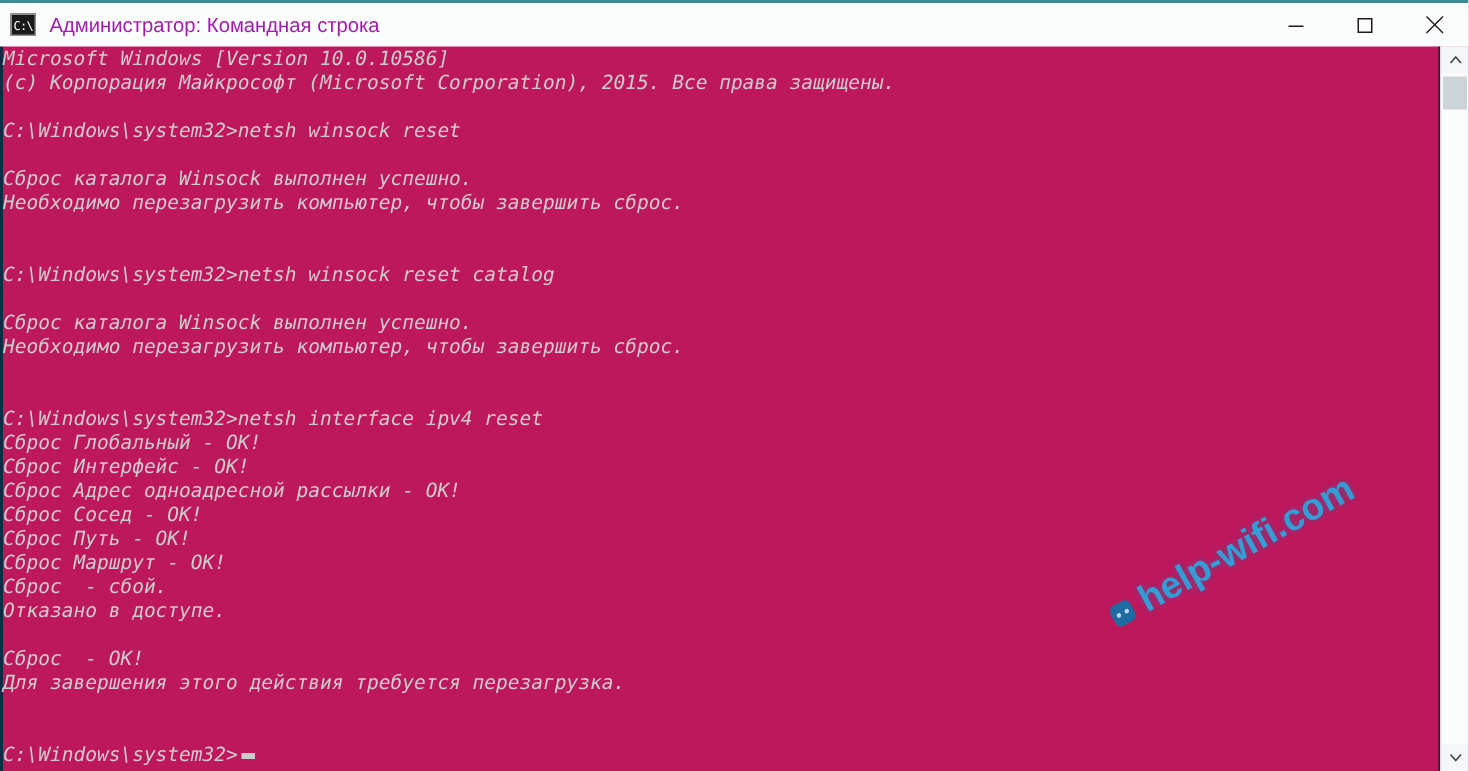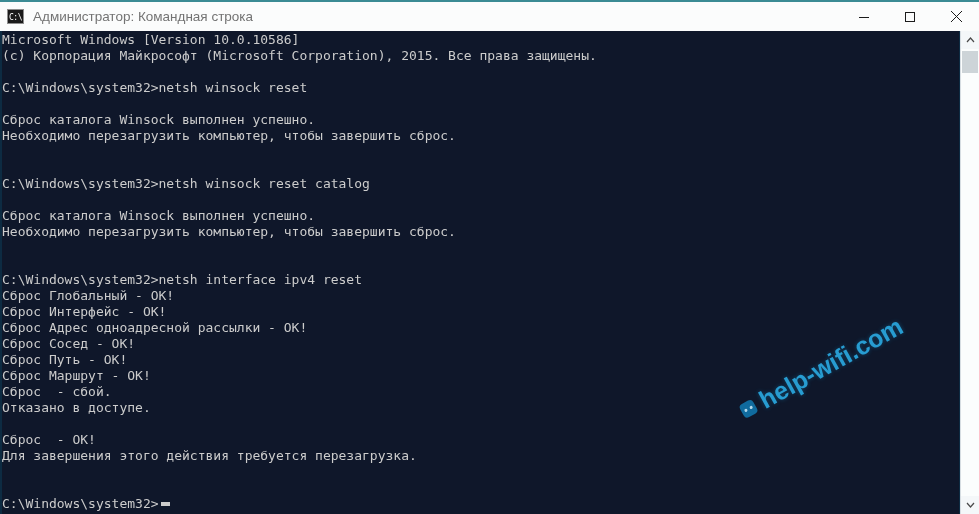--- a/index.html
+++ b/index.html
@@ -57,21 +57,21 @@
   .cmd-icon span {
     color: #ffffff;
     font-family: "DejaVu Sans Mono", monospace;
     font-size: 8px;
     line-height: 8px;
     letter-spacing: -0.5px;
     transform: translateY(1px);
   }
   #window-title {
     font-size: 13.5px;
-    color: #737373;
+    color: #a21caf;
     margin-left: 9px;
     white-space: nowrap;
     font-family: "Liberation Sans", sans-serif;
   }
 
   #window-controls {
     display: flex;
     align-items: stretch;
     height: 29px;
     flex: 0 0 auto;
@@ -88,23 +88,24 @@
   }
   .wctl svg { display: block; }
 
   
   #console {
     position: absolute;
     left: 0;
     top: 31px;
     width: 979px;
     height: 483px;
-    background: #0f172a;
+    background: #be185d;
     box-sizing: border-box;
     overflow: hidden;
+    font-style: italic;
   }
   #console-left-edge {
     position: absolute;
     left: 0;
     top: 0;
     width: 2px;
     height: 483px;
     background: #0d2b42;
   }
 

